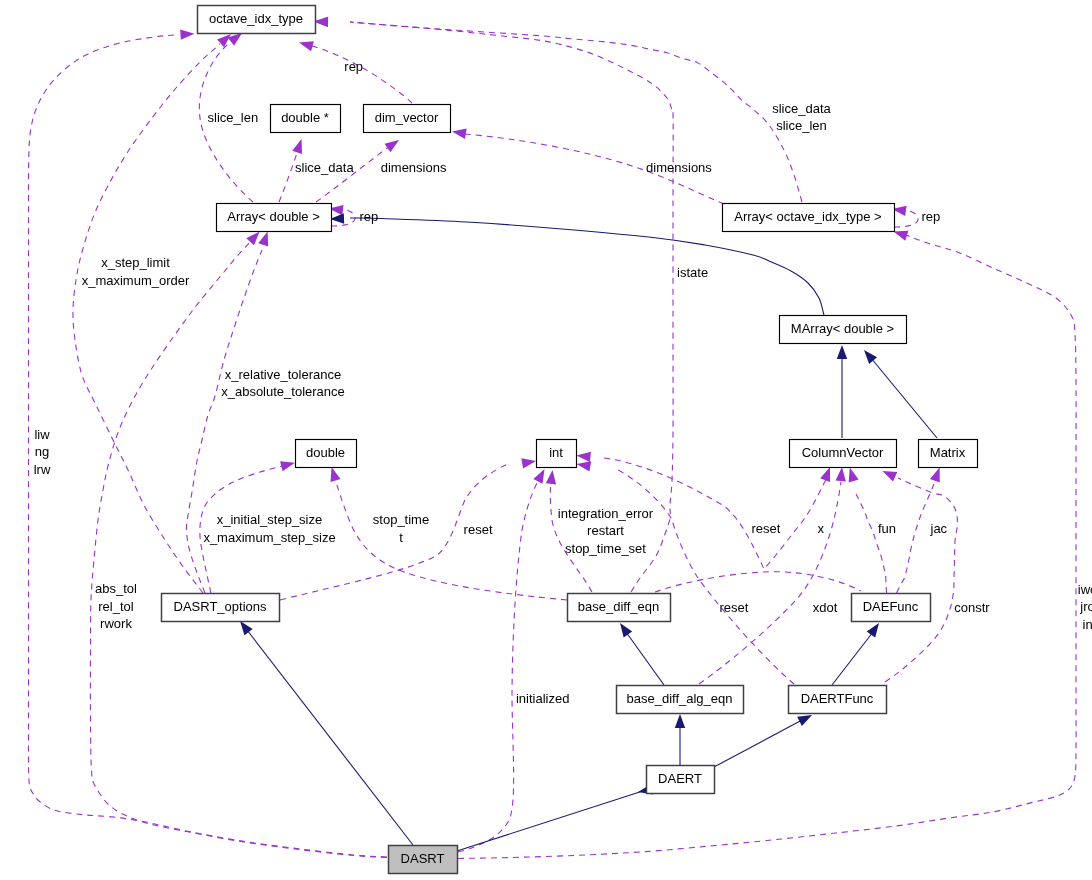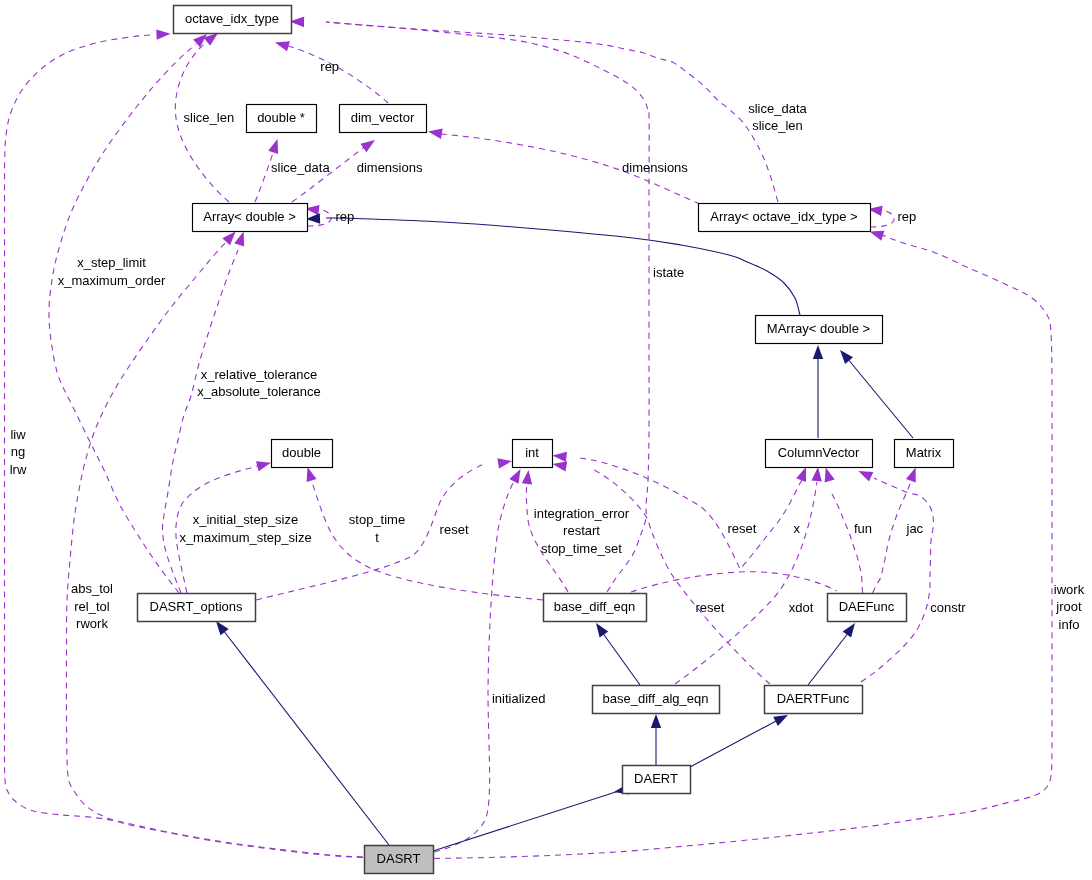--- a/index.html
+++ b/index.html
@@ -1,17 +1,17 @@
 <!DOCTYPE html>
 <html><head>
 <meta charset="utf-8">
 <style>
   html,body{margin:0;padding:0;background:#ffffff;}
   body{width:1092px;height:880px;overflow:hidden;font-family:"Liberation Sans",sans-serif;}
-  #diagram{position:relative;width:884px;height:880px;}
+  #diagram{position:relative;width:884px;height:880px;padding-left:24px;}
   svg{display:block;}
   .node-rect{fill:#ffffff;stroke:#000000;stroke-width:1.15;}
   .node-rect.grey{stroke:#404040;stroke-width:1.5;}
   .node-rect.hl{fill:#bfbfbf;}
   .node-label{font-family:"Liberation Sans",sans-serif;font-size:13px;fill:#000000;text-anchor:middle;dominant-baseline:middle;}
   .edge-label{font-family:"Liberation Sans",sans-serif;font-size:13px;fill:#000000;}
   .e-pub{fill:none;stroke:#191970;stroke-width:1.1;}
   .e-use{fill:none;stroke:#9a32cd;stroke-width:1.1;stroke-dasharray:6,5;}
   .a-pub{fill:#191970;stroke:none;}
   .a-use{fill:#9a32cd;stroke:none;}

